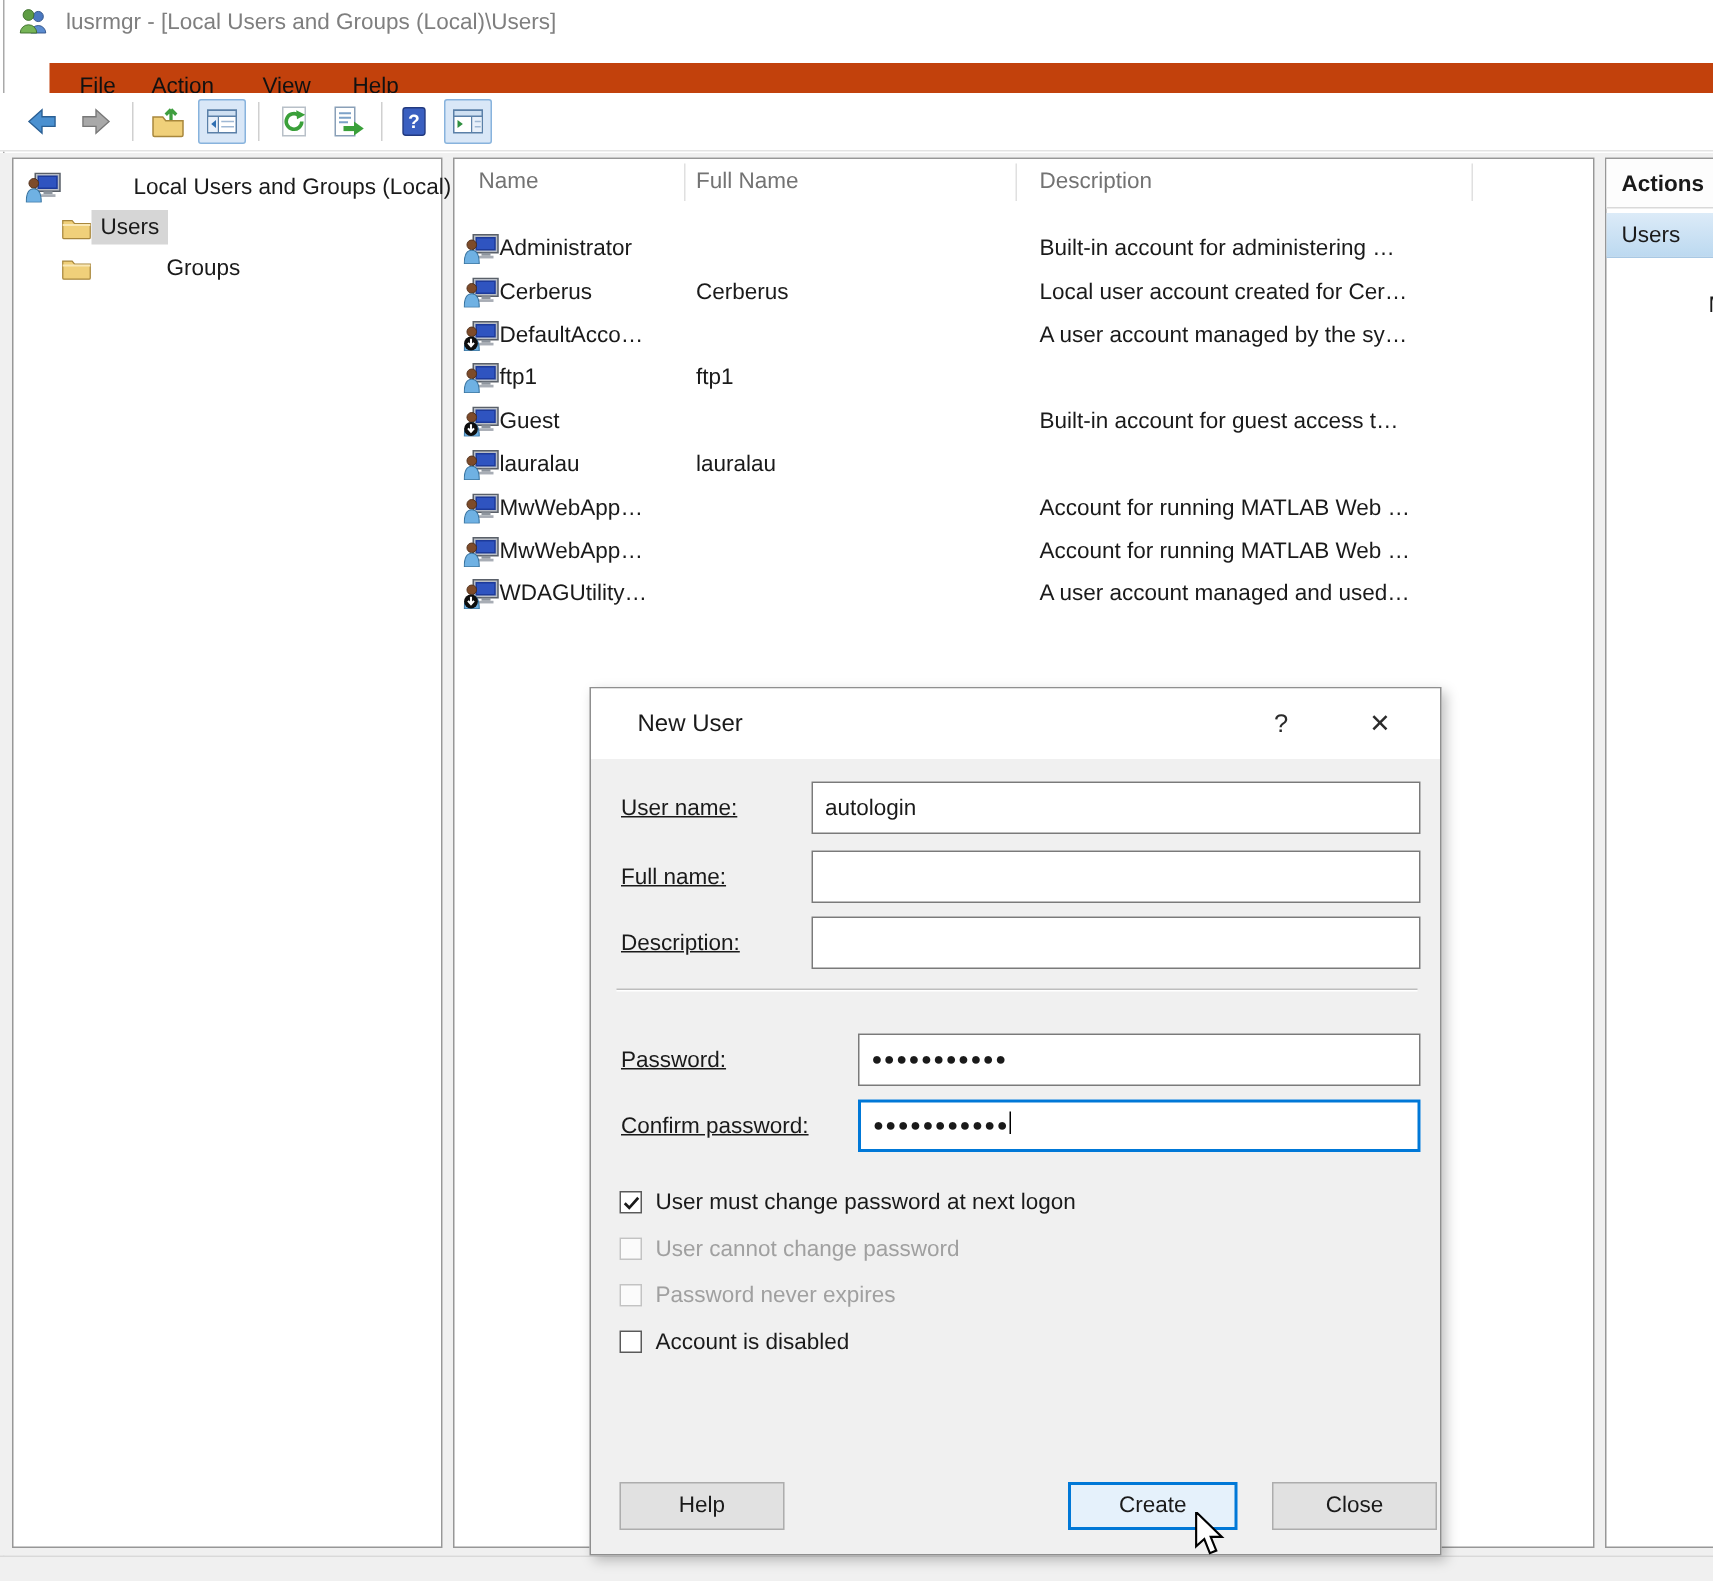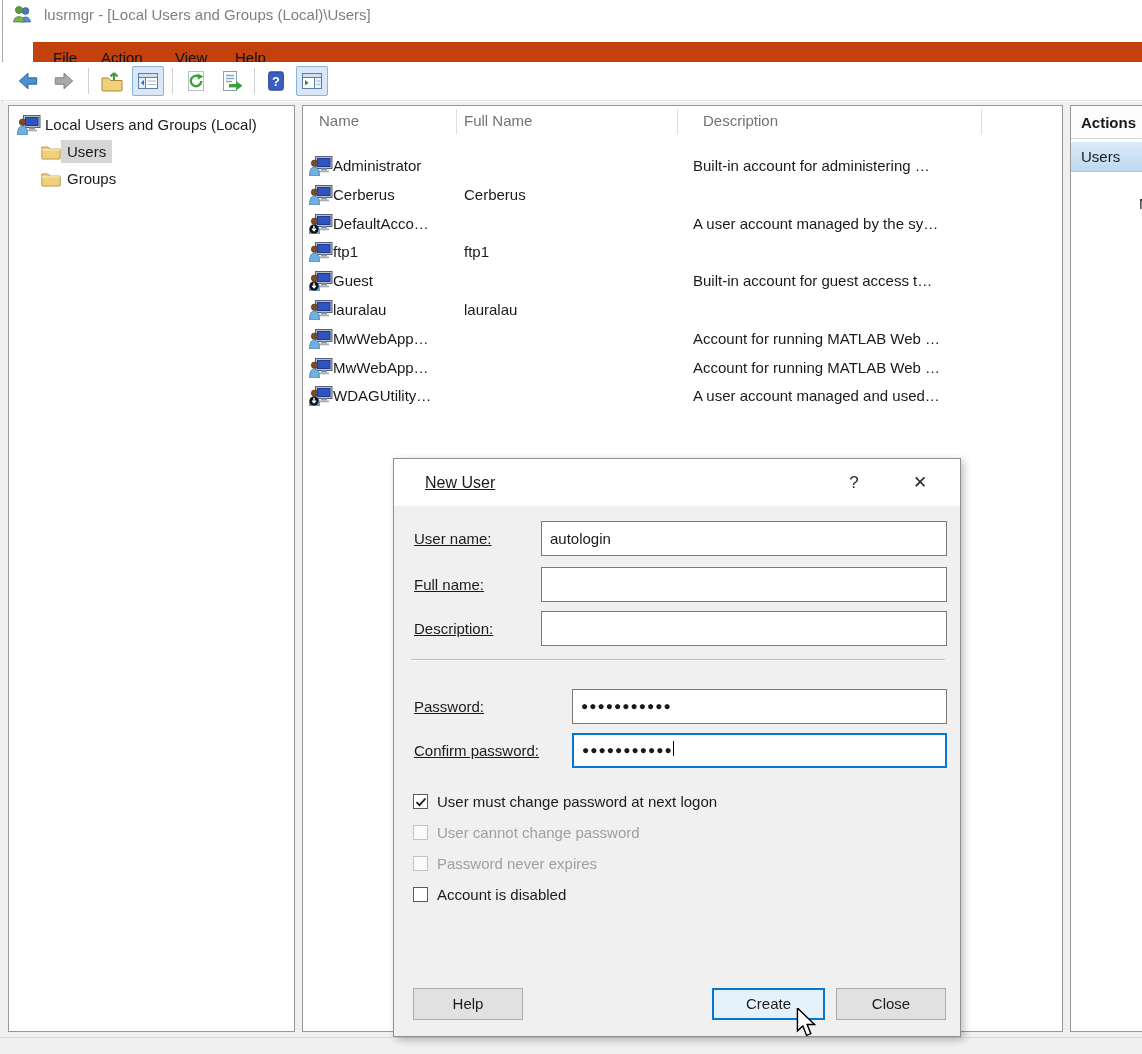--- a/index.html
+++ b/index.html
@@ -24,21 +24,21 @@
   
   #content { left:0; top:102px; width:1142px; height:935px; background:#f0f0f0; }
   .pane { position:absolute; top:3px; height:927px; background:#fff; border:1px solid #979797; }
   #tree-pane { left:8px; width:287px; }
   #list-pane { left:302px; width:761px; }
   #actions-pane { left:1070px; width:90px; }
 
   
   .tree-row { position:absolute; height:24px; line-height:24px; }
   .tree-icon { position:absolute; top:2px; }
-  .tree-label { position:absolute; top:0; white-space:nowrap; }
+  .tree-label { position:absolute; top:0; white-space:nowrap;margin-left:44px; }
   #tree-users-hl { position:absolute; left:52px; top:0; height:23px; padding:0 6px; background:#d6d6d6; line-height:23px; }
 
   
   .col-head { position:absolute; top:0; height:30px; line-height:30px; color:#737373; }
   .col-sep { position:absolute; top:3px; width:1px; height:25px; background:#e0e0e0; }
   .lrow { position:absolute; left:0; width:759px; height:29px; line-height:29px;text-align:right; }
   .ricon { position:absolute; left:6px; top:5px; }
   .c-name { position:absolute; left:30px; white-space:nowrap; }
   .c-full { position:absolute; left:161px; white-space:nowrap; }
   .c-desc { position:absolute; left:390px; white-space:nowrap; }
@@ -50,21 +50,21 @@
     padding-left:10px; background:linear-gradient(#dcebf8,#bcd9f0); border-bottom:1px solid #a8c8e4; }
   #actions-more { position:absolute; left:48px; top:86px; height:24px; line-height:24px;margin-left:20px; }
 
   
   #statusbar { left:0; top:1037px; width:1142px; height:17px; background:#f0f0f0; border-top:1px solid #d9d9d9; }
 
   
   #dialog { left:393px; top:458px; width:568px; height:579px; background:#f0f0f0;
     border:1px solid #8f8f8f; box-shadow:3px 3px 8px rgba(0,0,0,.25); }
   #dlg-title { left:0; top:0; width:100%; height:47px; background:#fff; }
-  #dlg-title-text { left:31px; top:0; height:47px; line-height:47px; font-size:16px;text-decoration:underline; }
+  #dlg-title-text { left:31px; top:0; height:47px; line-height:47px; font-size:16px; }
   .dlg-glyph { position:absolute; top:0; width:22px; height:47px; line-height:47px; text-align:center;
     font-size:17px; color:#2b2b2b; }
   #dlg-help-glyph { left:449px; }
   #dlg-close-glyph { left:515px; }
   .dlabel { position:absolute; left:20px; height:35px; line-height:35px;text-decoration:underline; }
   .dinput { position:absolute; height:35px; background:#fff; border:1px solid #7a7a7a;
     line-height:33px; padding-left:8px; }
   .dinput.nm { left:147px; width:406px; }
   .dinput.pw { left:178px; width:375px; letter-spacing:1px; font-size:12px; font-weight:bold; }
   .dinput.focus { border:2px solid #0078d7; line-height:31px; }
@@ -74,21 +74,21 @@
   .chk-row { position:absolute; left:19px; height:20px; line-height:20px; }
   .chk-box { position:absolute; left:0; top:2px; width:15px; height:15px; background:#fff; border:1px solid #5a5a5a; }
   .chk-row.dis .chk-box { border-color:#c3c3c3; background:#fbfbfb; }
   .chk-row.dis .chk-lab { color:#a0a0a0; }
   .chk-lab { position:absolute; left:24px; white-space:nowrap; }
   .chk-mark { position:absolute; left:1px; top:1px; }
   .dbtn { position:absolute; top:529px; height:32px; line-height:30px; text-align:center;
     background:#e1e1e1; border:1px solid #adadad; }
   #btn-help { left:19px; width:110px; }
   #btn-create { left:318px; width:113px; background:#e5f1fb; border:2px solid #0078d7; line-height:28px; }
-  #btn-close { left:442px; width:110px; }
+  #btn-close { left:454px; width:110px; }
 
   #cursor { left:795px; top:1008px; z-index:50; }
   #symdefs { position:absolute; width:0; height:0; overflow:hidden; }
 </style>
 </head>
 <body>
 
 <svg id="symdefs" xmlns="http://www.w3.org/2000/svg">
   <defs>
     <symbol id="sym-user" viewBox="0 0 24 20">
@@ -244,39 +244,40 @@
         <svg class="tree-icon" style="left:32px; top:4px" width="20" height="16">
             <use href="#sym-folder"></use>
           </svg>
         <span class="tree-label" style="left:58px">Groups</span>
       </div>
     </div>
 
     <div id="list-pane" class="pane">
       <span class="col-head" style="left:16px">Name</span>
       <span class="col-head" style="left:161px">Full Name</span>
-      <span class="col-head" style="left:400px">Description</span>
+      <span class="col-head" style="left:390px">Description</span>
       <div class="col-sep" style="left:153px"></div>
       <div class="col-sep" style="left:374px"></div>
       <div class="col-sep" style="left:678px"></div>
 
       <div class="lrow" style="top:45px">
         <svg class="ricon" width="24" height="20">
             <use href="#sym-user"></use>
           </svg>
         <span class="c-name">Administrator</span>
         <span class="c-full"></span>
         <span class="c-desc">Built-in account for administering …</span>
       </div>
       <div class="lrow" style="top:74px">
         <svg class="ricon" width="24" height="20">
             <use href="#sym-user"></use>
           </svg>
         <span class="c-name">Cerberus</span>
         <span class="c-full">Cerberus</span>
+        <span class="c-desc">Local user account created for Cer…</span>
       </div>
       <div class="lrow" style="top:103px">
         <svg class="ricon" width="24" height="20">
             <use href="#sym-user-d"></use>
           </svg>
         <span class="c-name">DefaultAcco…</span>
         <span class="c-full"></span>
         <span class="c-desc">A user account managed by the sy…</span>
       </div>
       <div class="lrow" style="top:131px">

